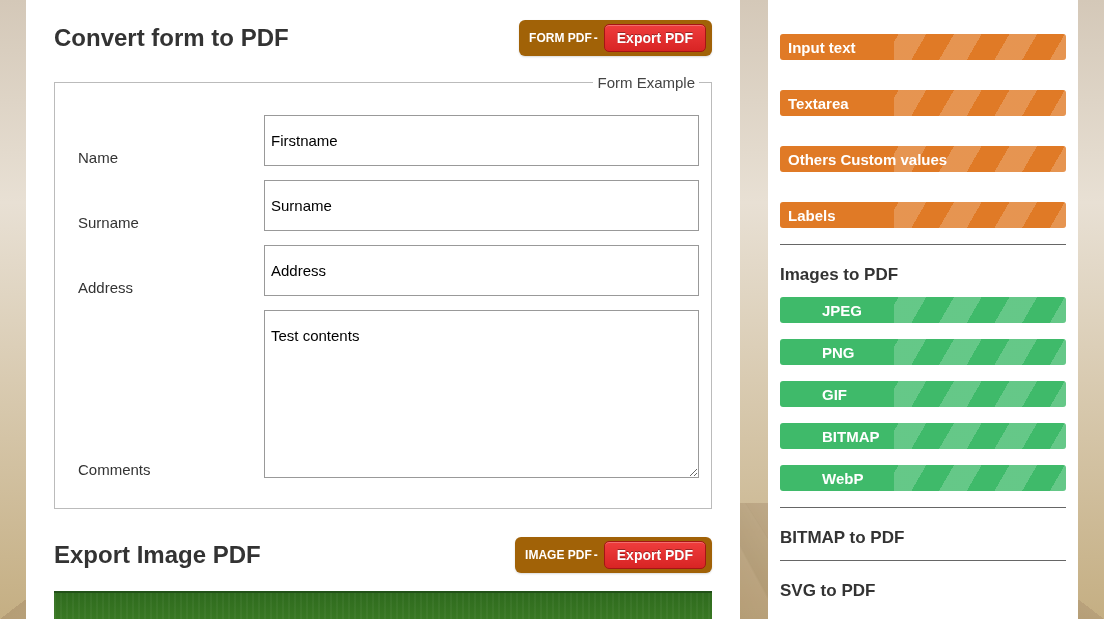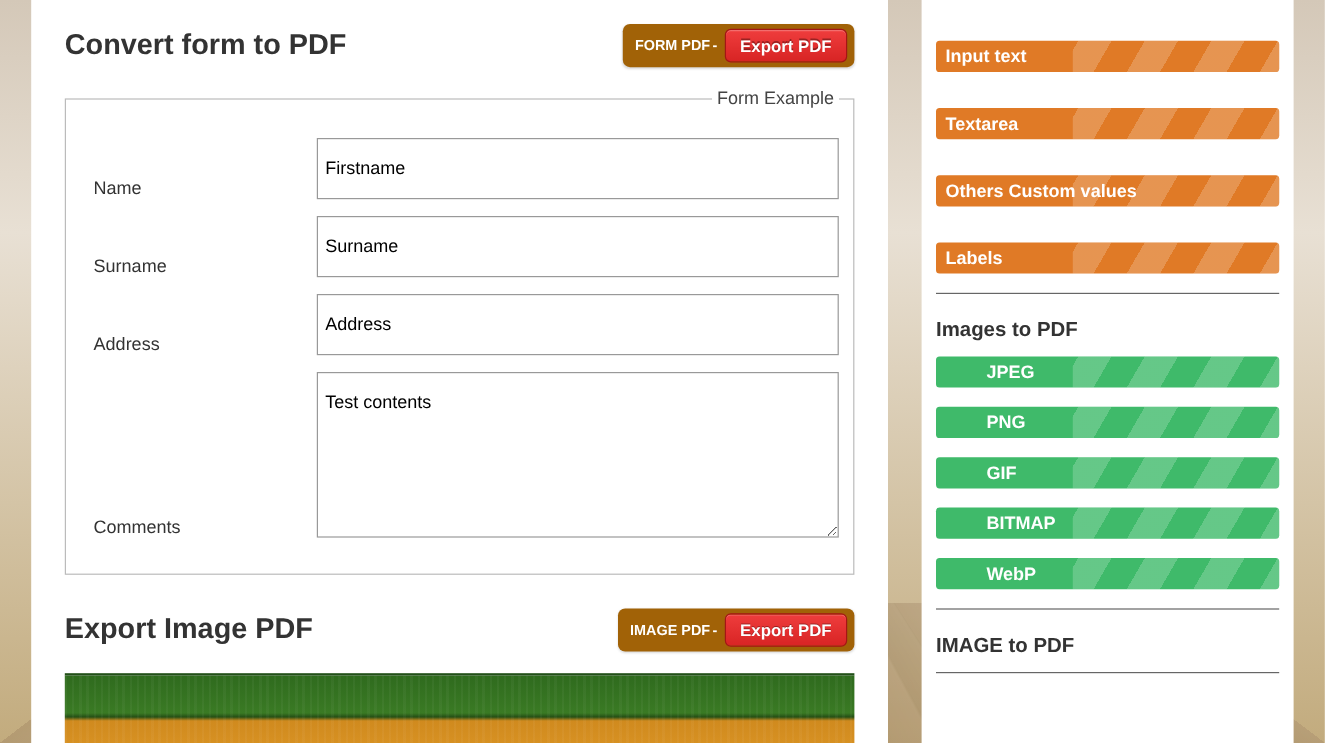--- a/index.html
+++ b/index.html
@@ -105,21 +105,21 @@
 }
 .form-row input[type=text],
 .form-row textarea {
   flex: 1;
   border: 1px solid #999;
   font-size: 15px;
   padding: 16px 6px;
   font-family: inherit;
 }
 .form-row textarea {
-  height: 138px;
+  height: 168px;
   resize: both;
 }
 .image-demo {
   height: 84px;
   background: linear-gradient(to bottom,
     #2f6b1e 0%, #3a7a24 38%, #255015 42%,
     #d08a1e 46%, #e09a28 100%);
   border-top: 2px solid #225018;
   position: relative;
 }
@@ -224,17 +224,18 @@
     <hr class="hr">
 
     <h3 class="side-heading">Images to PDF</h3>
     <button class="tag green">JPEG</button>
     <button class="tag green">PNG</button>
     <button class="tag green">GIF</button>
     <button class="tag green">BITMAP</button>
     <button class="tag green">WebP</button>
     <hr class="hr">
 
-    <h3 class="side-heading">IMAGE to PDF</h3>
+    <h3 class="side-heading">BITMAP to PDF</h3>
     <hr class="hr">
 
+    <h3 class="side-heading">SVG to PDF</h3>
   </div>
 </div>
 
 </body></html>

